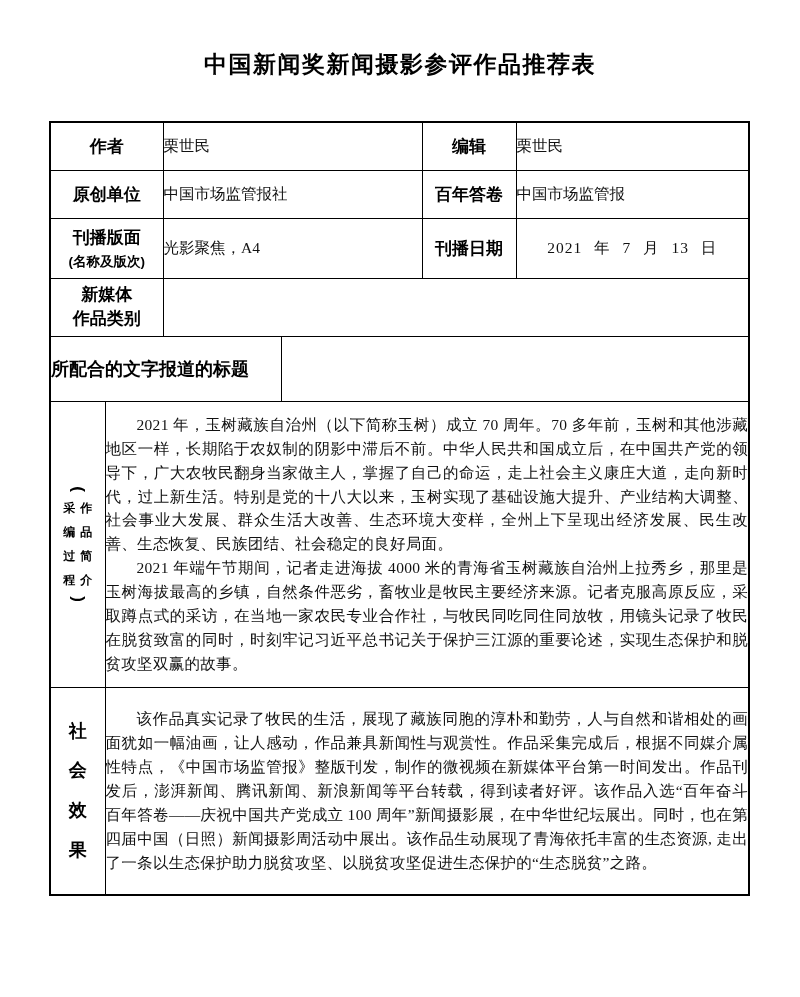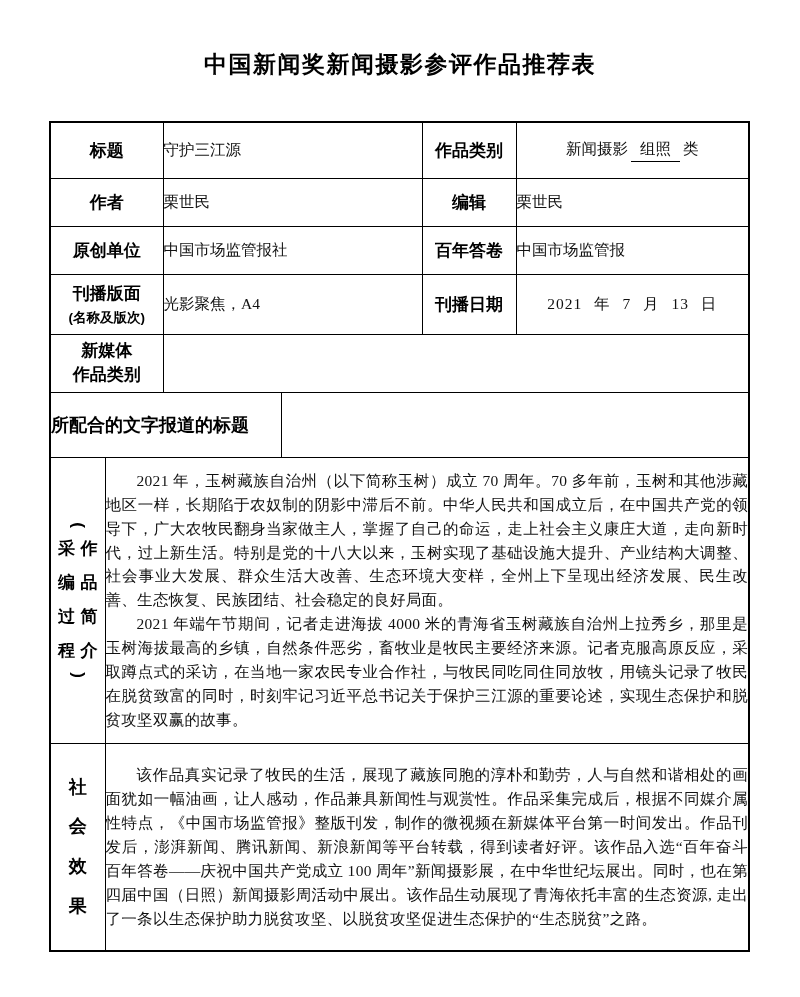--- a/index.html
+++ b/index.html
@@ -108,21 +108,21 @@
     line-height: 14px;
     height: 14px;
     font-family: "Liberation Sans", "DejaVu Sans", sans-serif;
     color: #000000;
   }
   .vcols { display: flex; flex-direction: row; gap: 3px; justify-content: center; }
   .vtext {
     width: 1.15em;
     word-break: break-all;
     font-weight: bold;
-    font-size: 17px;
+    font-size: 12px;
     line-height: 2.0;
     font-family: "Liberation Sans", "DejaVu Sans", sans-serif;
     color: #000000;
     text-align: center;
   }
   .vtext-single {
     width: 1.15em;
     margin: 0 auto;
     word-break: break-all;
     font-weight: bold;
@@ -144,28 +144,20 @@
     <colgroup>
       <col style="width:55px">
         <col style="width:58px">
         <col style="width:118px">
       <col style="width:141px">
         <col style="width:94px">
         <col style="width:233px">
     </colgroup>
     <tbody>
 
-      <tr style="height:56px;">
-        <td colspan="2" class="lbl">标题</td>
-        <td colspan="2" class="val">守护三江源</td>
-        <td class="lbl">作品类别</td>
-        <td class="val val-center">
-          <span class="cat-part">新闻摄影</span><span class="u-line">组照</span><span class="cat-part">类</span>
-        </td>
-      </tr>
 
       <tr style="height:48px;">
         <td colspan="2" class="lbl">作者</td>
         <td colspan="2" class="val">栗世民</td>
         <td class="lbl">编辑</td>
         <td class="val">栗世民</td>
       </tr>
 
       <tr style="height:48px;">
         <td colspan="2" class="lbl">原创单位</td>

